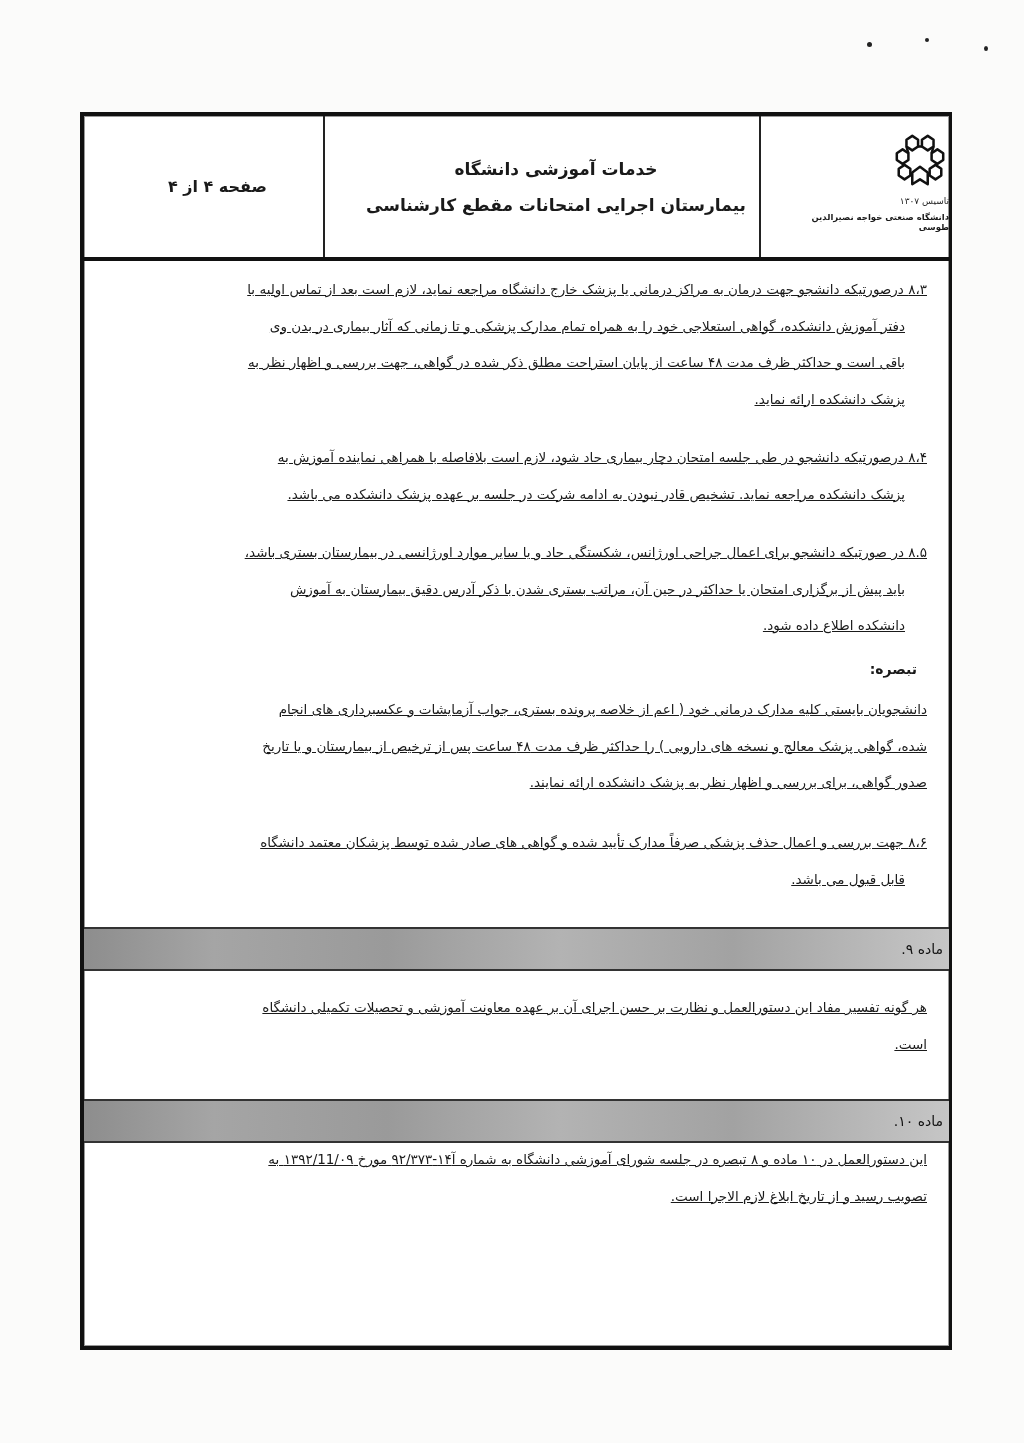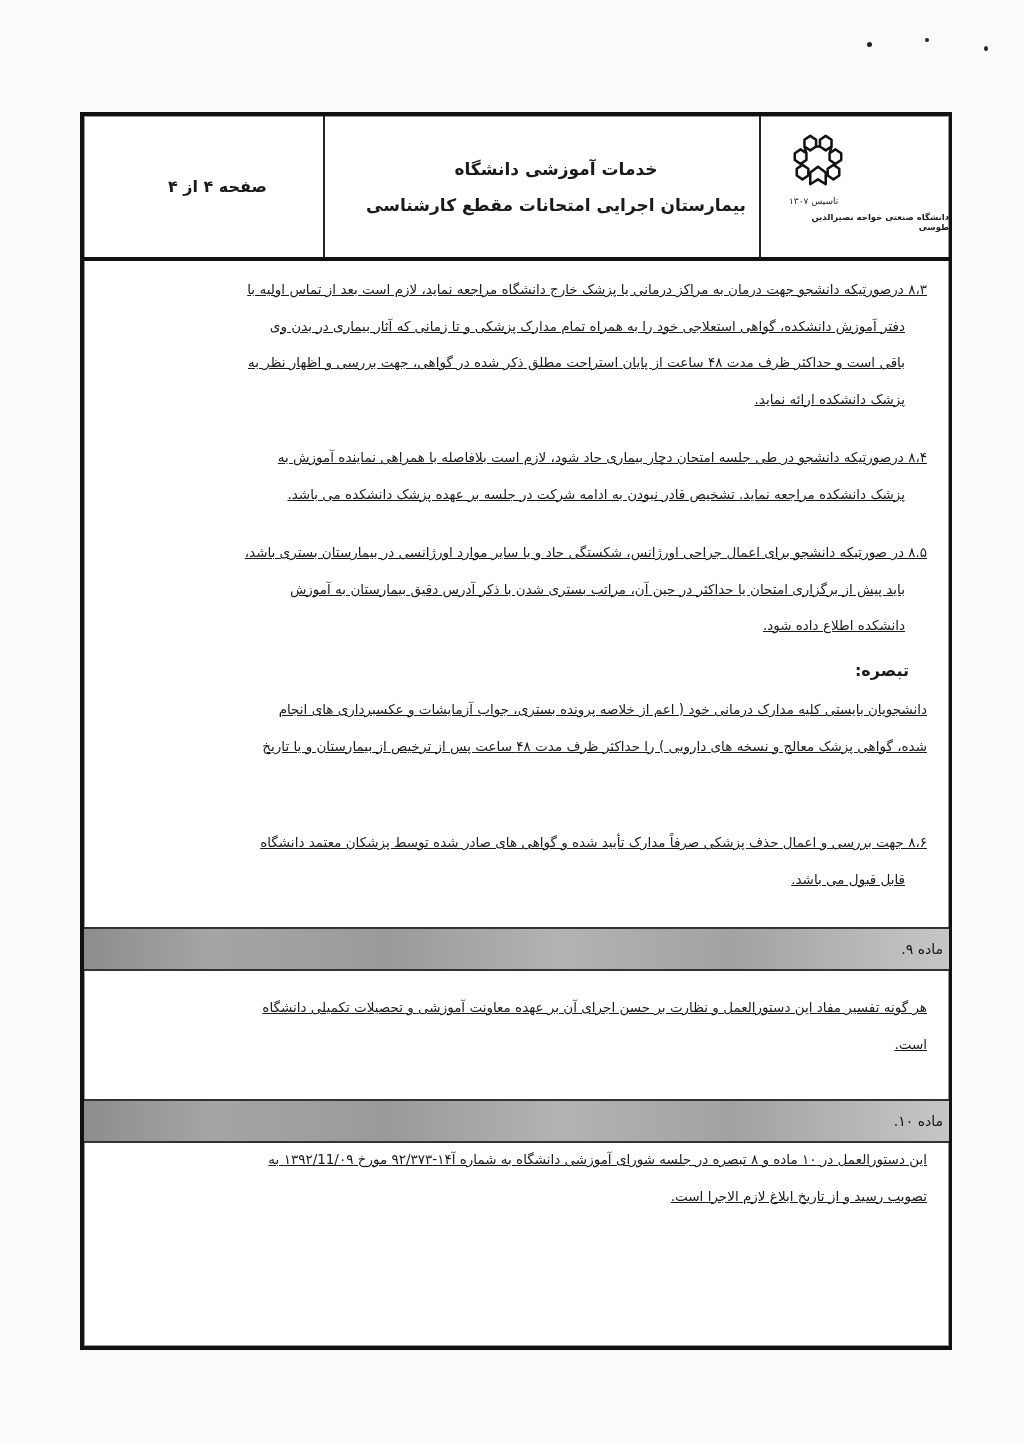--- a/index.html
+++ b/index.html
@@ -23,40 +23,40 @@
       box-shadow: inset 0 0 0 1px #999;
     }
     .header {
       position: absolute; left: 0; top: 0; right: 0; height: 141px;
       border-bottom: 4px solid #111;
       display: flex; direction: ltr;
     }
     .hcell { box-sizing: border-box; height: 100%; position: relative; padding-left: 28px; }
     .hcell.page { width: 241px; border-right: 2px solid #222; display:flex; align-items:center; justify-content:center; }
     .hcell.title { flex: 1; border-right: 2px solid #222; display:flex; flex-direction:column; align-items:center; justify-content:center; direction: rtl; }
-    .hcell.logo { width: 188px; display:flex; flex-direction:column; align-items:flex-end; justify-content:flex-start; padding-top: 16px; direction: rtl; }
+    .hcell.logo { width: 188px; display:flex; flex-direction:column; align-items:flex-start; justify-content:flex-start; padding-top: 16px; direction: rtl; }
     .page-label { font-weight: bold; font-size: 16px; direction: rtl; }
     .title-line1 { font-weight: bold; font-size: 17px; margin-bottom: 16px; }
     .title-line2 { font-weight: bold; font-size: 17px; }
     .logo-svg { width: 58px; height: 58px; }
     .logo-est { font-size: 9px; margin-top: 6px; }
     .logo-name { font-size: 8.5px; margin-top: 6px; font-weight: bold; }
 
     .body {
       position: absolute; left: 0; right: 0; top: 145px; bottom: 0;
       direction: rtl; text-align: justify;
     }
     .para {
       position: absolute; right: 22px; left: 32px;
       font-size: 13.5px; line-height: 36.5px;
       text-align-last: right;
       text-decoration: underline;
     }
     .indent { padding-right: 22px; }
-    .note-title { position: absolute; right: 40px; font-size: 16px; font-weight: bold; }
+    .note-title { position: absolute; right: 32px; font-size: 14px; font-weight: bold; }
     .band {
       position: absolute; left: 0; right: 0; height: 44px;
       background: linear-gradient(90deg, #8d8d8d 0%, #a5a5a5 15%, #9a9a9a 35%, #b3b3b3 55%, #a2a2a2 75%, #c6c6c6 100%);
       border-top: 2px solid #333; border-bottom: 2px solid #333;
       box-sizing: border-box;
     }
     .band-label {
       position: absolute; right: 6px; top: 50%; transform: translateY(-50%);
       font-size: 14px; color: #111; direction: rtl;
     }
@@ -113,20 +113,21 @@
     <div class="para" style="top:273px;">
       <div>۸.۵ در صورتیکه دانشجو برای اعمال جراحی اورژانس، شکستگی حاد و یا سایر موارد اورژانسی در بیمارستان بستری باشد،</div>
       <div class="indent">باید پیش از برگزاری امتحان یا حداکثر در حین آن، مراتب بستری شدن با ذکر آدرس دقیق بیمارستان به آموزش</div>
       <div class="indent">دانشکده اطلاع داده شود.</div>
     </div>
 
     <div class="note-title" style="top:400px;">تبصره:</div>
     <div class="para" style="top:430px;">
       <div>دانشجویان بایستی کلیه مدارک درمانی خود ( اعم از خلاصه پرونده بستری، جواب آزمایشات و عکسبرداری های انجام</div>
       <div>شده، گواهی پزشک معالج و نسخه های دارویی ) را حداکثر ظرف مدت ۴۸ ساعت پس از ترخیص از بیمارستان و یا تاریخ</div>
+      <div>صدور گواهی، برای بررسی و اظهار نظر به پزشک دانشکده ارائه نمایند.</div>
     </div>
 
     <div class="para" style="top:563px;">
       <div>۸،۶ جهت بررسی و اعمال حذف پزشکی صرفاً مدارک تأیید شده و گواهی های صادر شده توسط پزشکان معتمد دانشگاه</div>
       <div class="indent">قابل قبول می باشد.</div>
     </div>
 
     <div class="band" style="top:666px;">
       <span class="band-label">ماده ۹.</span>
     </div>

